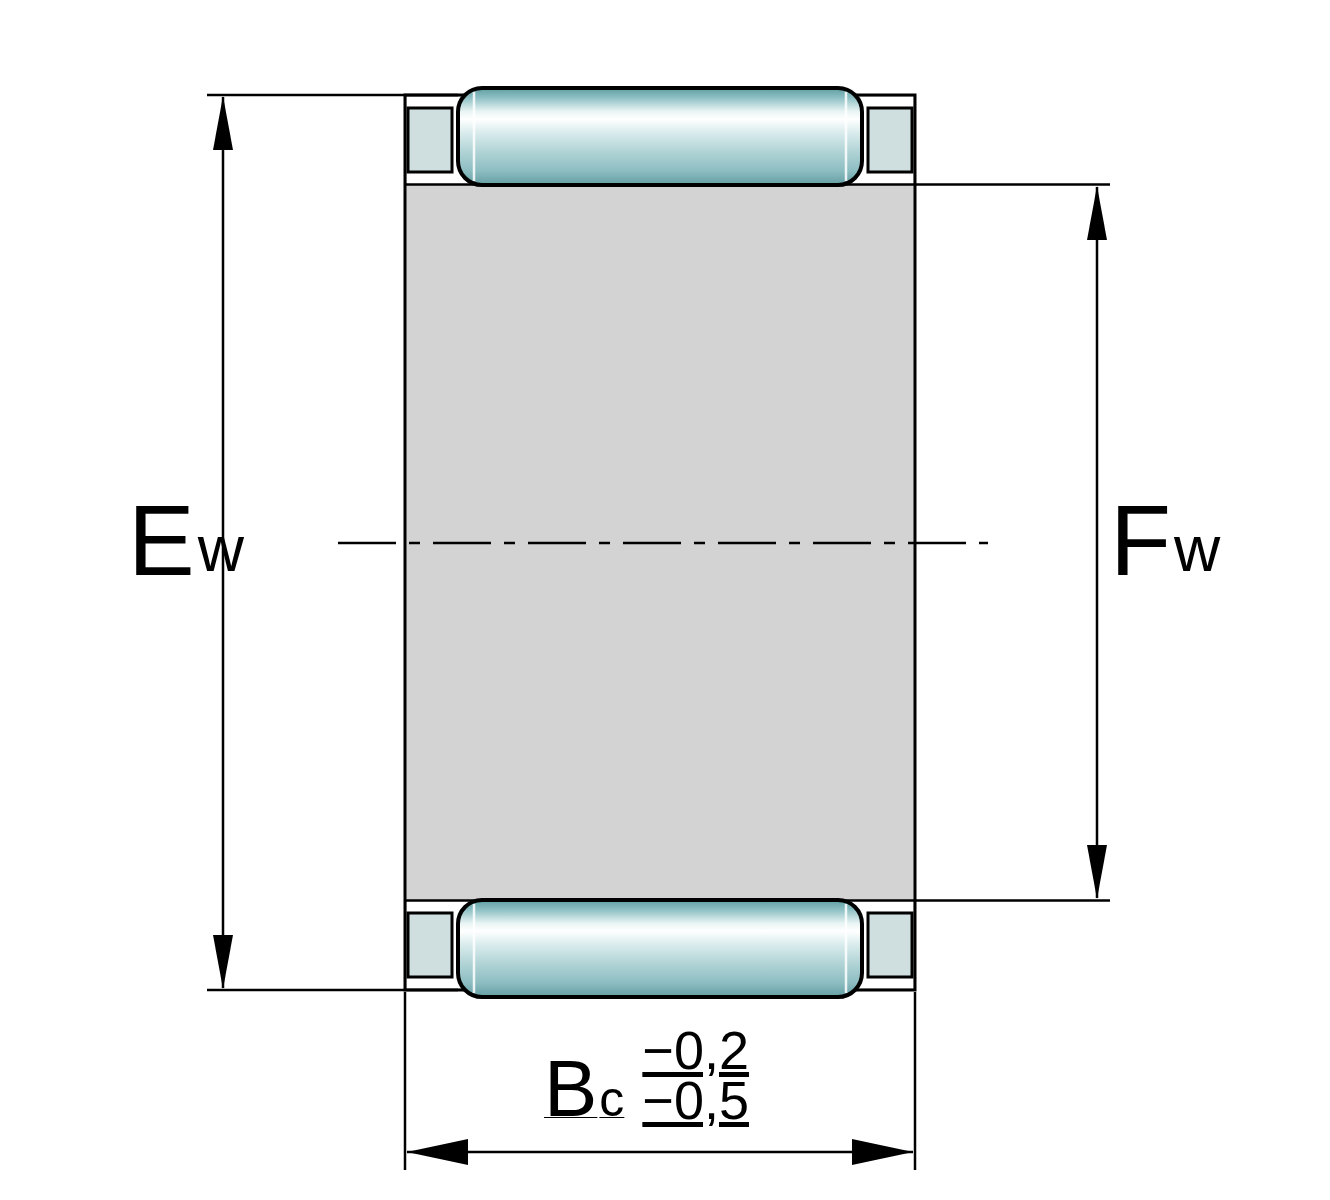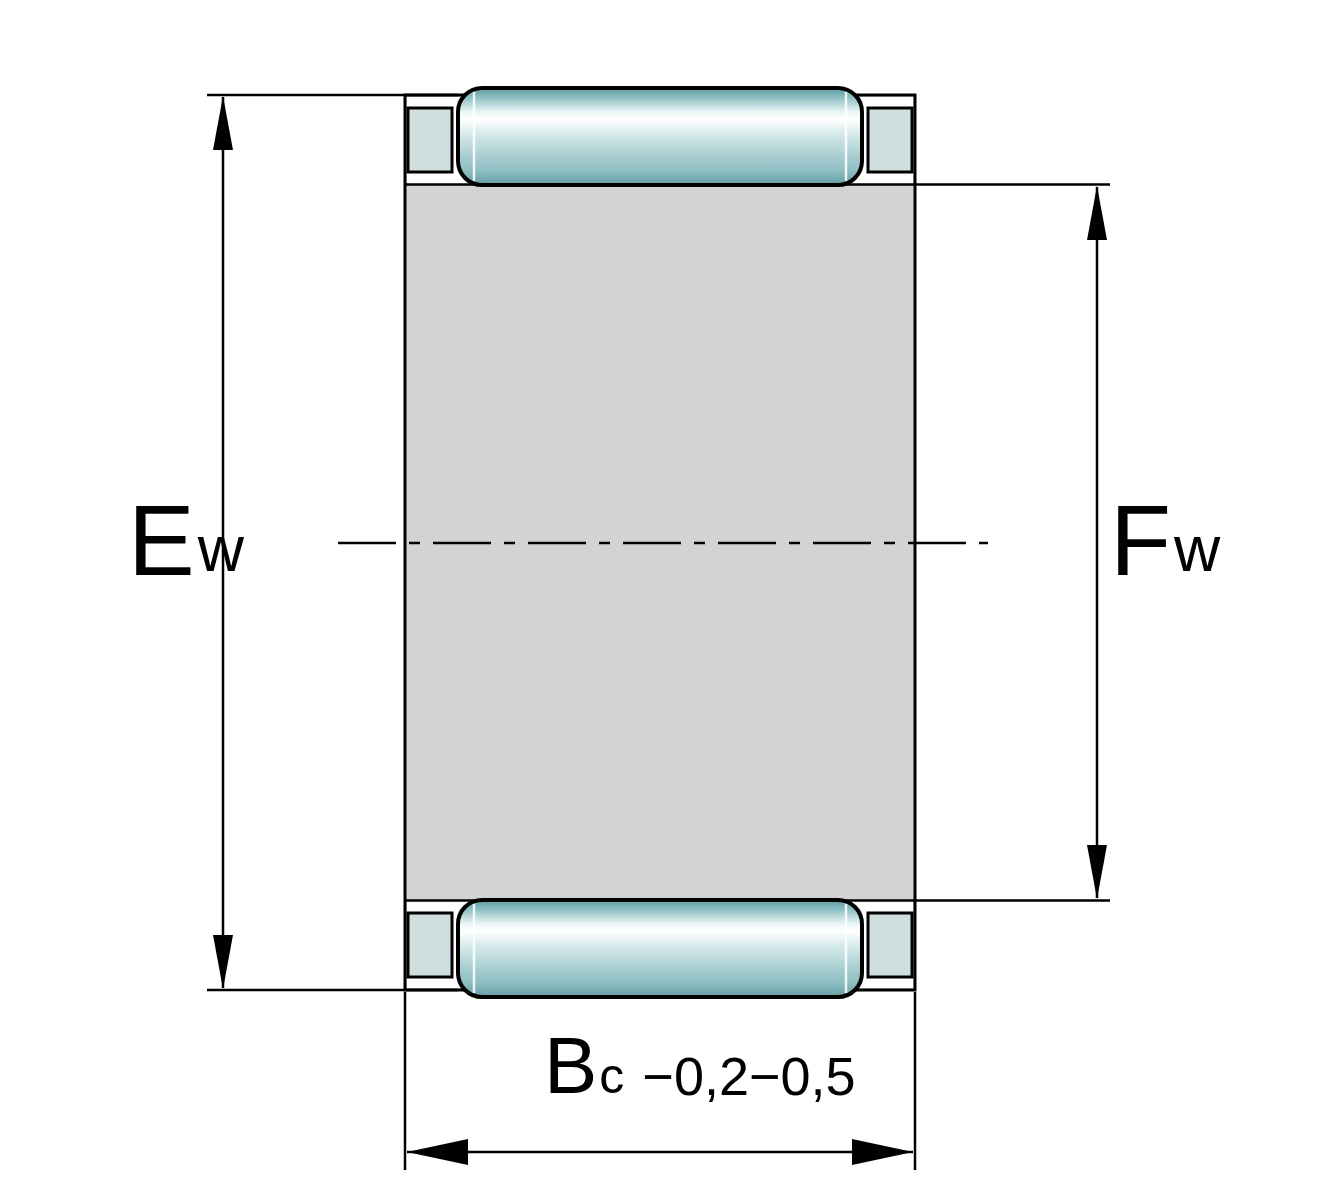--- a/index.html
+++ b/index.html
@@ -23,26 +23,27 @@
   .dim-main { font-size: 100px; line-height: 1; }
   .dim-sub  { font-size: 64px; line-height: 1; transform: translateY(42%); margin-left: 3px; }
   .bc-group {
     position: absolute;
     left: 544px;
     top: 1026px;
     display: flex;
     align-items: flex-end;
     gap: 18px;
     color: #000;
+    text-decoration: underline;
   }
   .bc-main { font-size: 80px; line-height: 1; }
   .bc-sub  { font-size: 50px; line-height: 1; transform: translateY(28%); margin-left: 2px; }
   .tol-stack {
     display: flex;
-    flex-direction: row;
+    flex-direction: column;
     align-items: flex-start;
     font-size: 54px;
     line-height: 0.92;
     padding-bottom: 4px;
   }
 </style>
 </head>
 <body>
 
 <div class="canvas">

